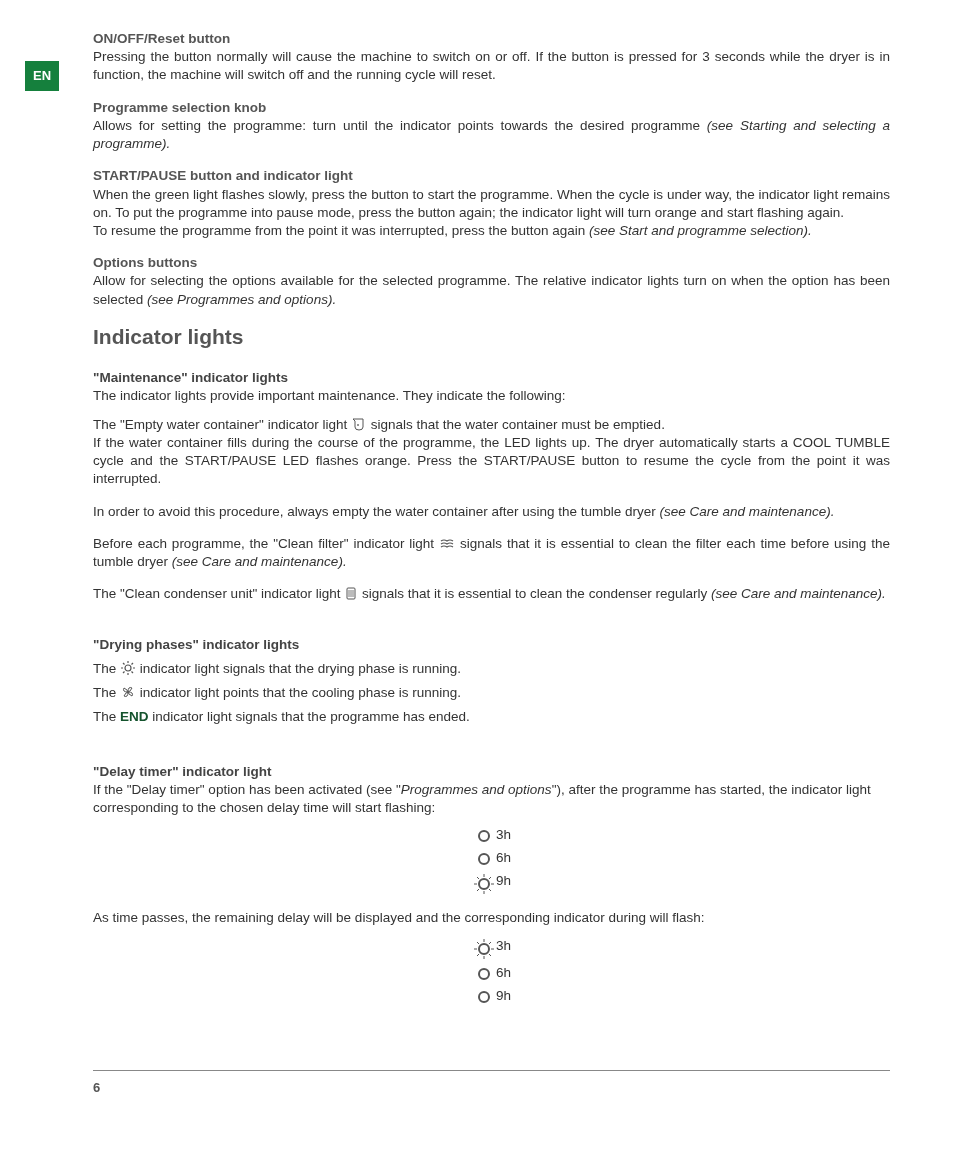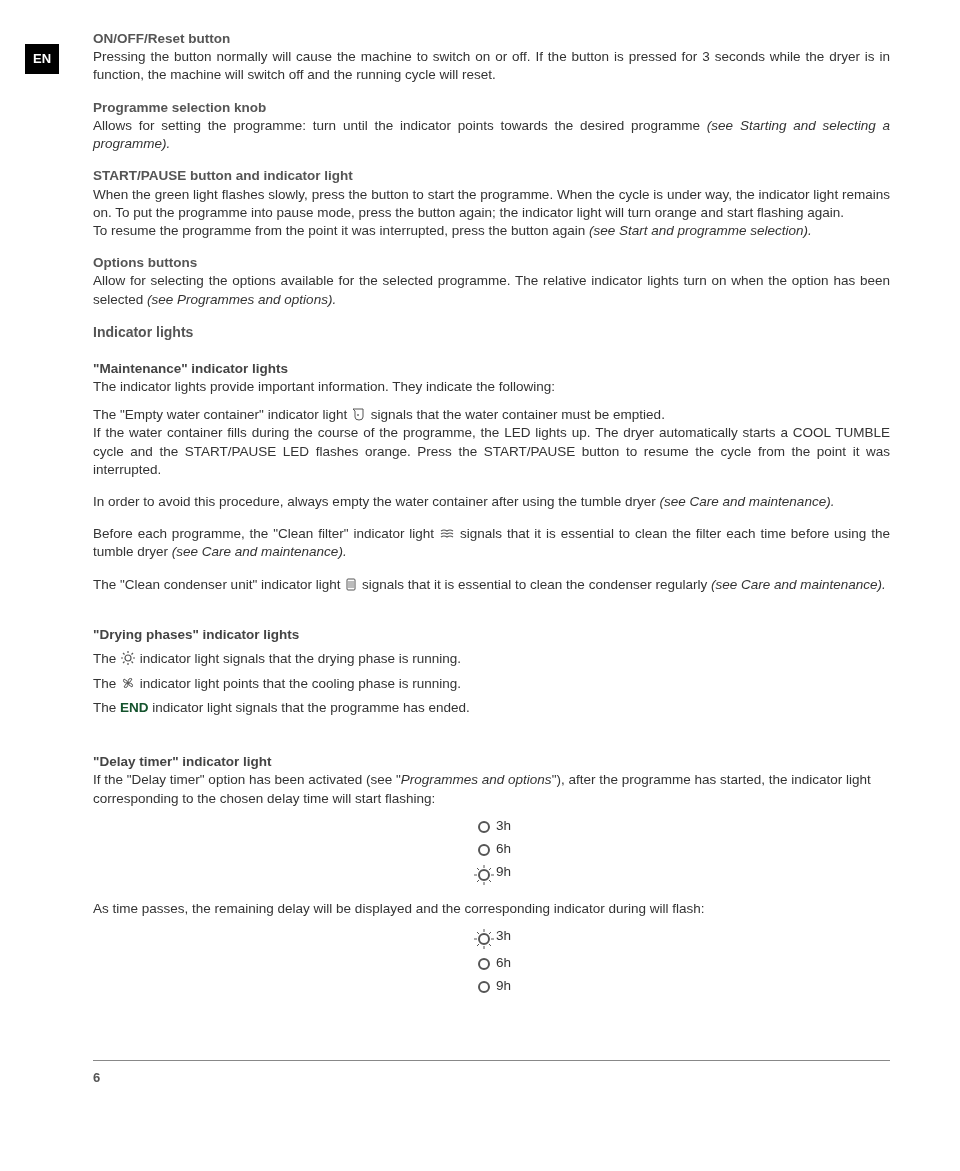--- a/index.html
+++ b/index.html
@@ -10,43 +10,43 @@
       color: #333;
       background: #fff;
       width: 960px;
       margin: 0 auto;
       padding: 30px 70px 20px 25px;
       position: relative;
     }
     .lang-badge {
       position: absolute;
       left: 25px;
-      top: 44px;
-      background: #000000;
+      top: 61px;
+      background: #15803d;
       color: #fff;
       font-weight: bold;
       font-size: 13px;
       padding: 6px 8px;
       text-align: center;
     }
     .content {
       margin-left: 68px;
     }
     .section-title {
       font-weight: bold;
       color: #555;
     }
     .para {
       margin-bottom: 14px;
       text-align: justify;
     }
     .italic { font-style: italic; }
     .bold { font-weight: bold; color: #14532d; }
     h2.indicator-heading {
-      font-size: 14px;
+      font-size: 21px;
       font-weight: bold;
       color: #555;
       margin: 14px 0 18px 0;
     }
     .subhead {
       font-weight: bold;
       color: #444;
       margin-bottom: 0;
     }
     .delay-table {
@@ -94,21 +94,21 @@
   </div>
 
   <div class="para">
     <span class="section-title">Options buttons</span><br>
     <span>Allow for selecting the options available for the selected programme. The relative indicator lights turn on when the option has been selected </span><span class="italic">(see Programmes and options).</span>
   </div>
 
   <h2 class="indicator-heading">Indicator lights</h2>
 
   <div class="subhead">"Maintenance" indicator lights</div>
-  <div class="para" style="margin-bottom:10px">The indicator lights provide important information. They indicate the following:</div>
+  <div class="para" style="margin-bottom:10px">The indicator lights provide important maintenance. They indicate the following:</div>
 
   <div class="para">
     <span>The "Empty water container" indicator light </span>
     <svg class="inline-icon" width="16" height="15" viewBox="0 0 16 15">
         <path d="M2 2 L12 2 L12 10 Q12 13 8 13 Q4 13 4 10 L4 4 Z M4 4 L2 2" fill="none" stroke="#555" stroke-width="1"></path>
         <path d="M6 8 Q7 6 8 8 Q7 10 6 8" fill="#555"></path>
       </svg>
     <span> signals that the water container must be emptied.</span><br>
     <span>If the water container fills during the course of the programme, the LED lights up. The dryer automatically starts a COOL TUMBLE cycle and the START/PAUSE LED flashes orange. Press the START/PAUSE button to resume the cycle from the point it was interrupted.</span>
   </div>

